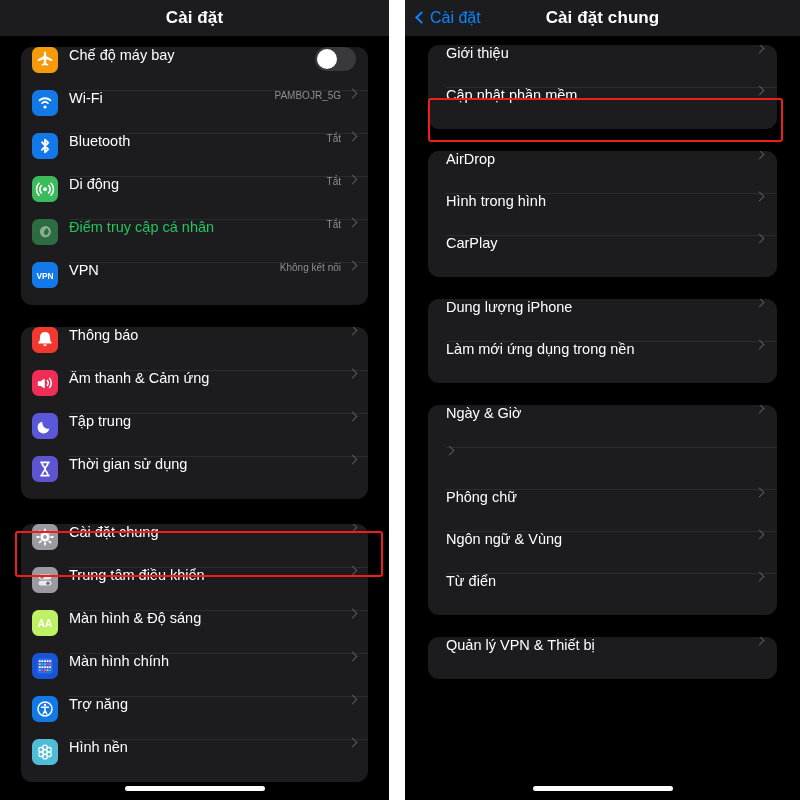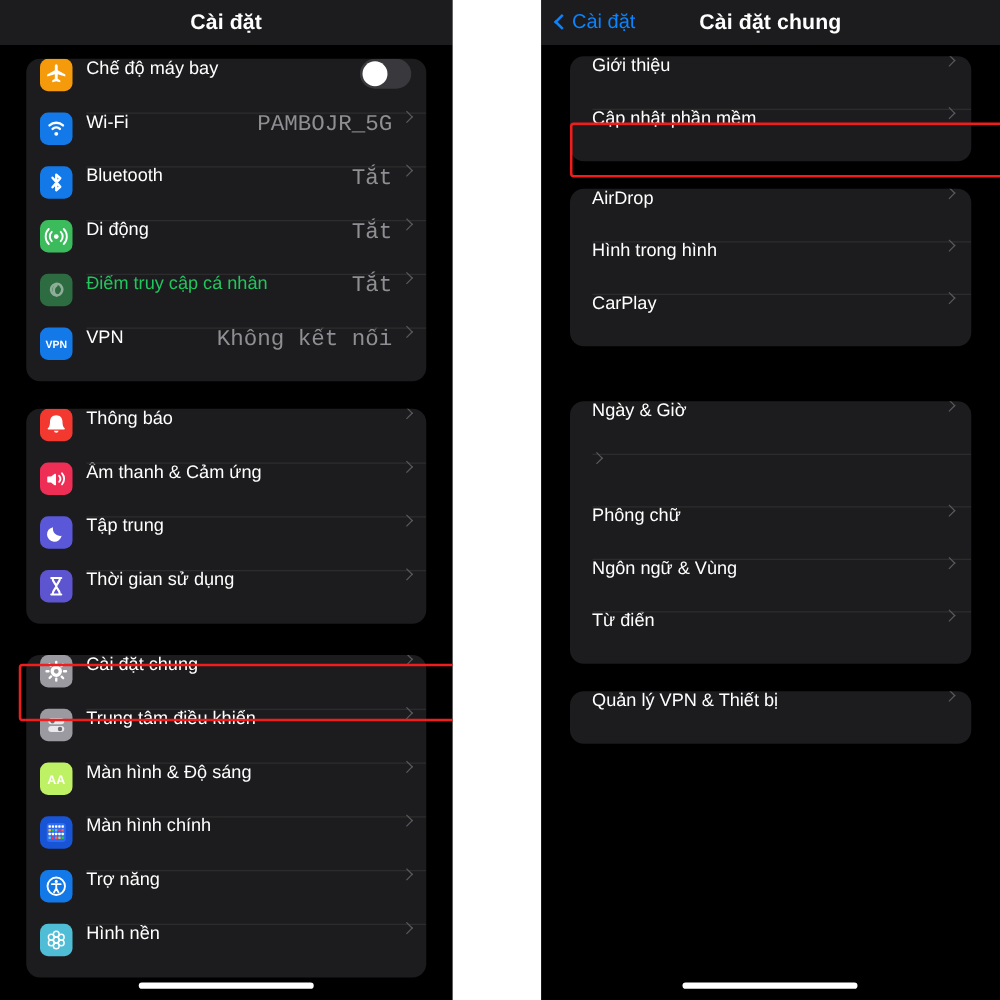--- a/index.html
+++ b/index.html
@@ -2,21 +2,21 @@
 <html><head>
 <meta charset="utf-8">
 <style>
   * { margin:0; padding:0; box-sizing:border-box; }
   html, body {
     width:800px; height:800px; overflow:hidden;
     background:#ffffff;
     font-family:"Liberation Sans", sans-serif;
     -webkit-font-smoothing:antialiased;
   }
-  .screen { position:relative; width:800px; height:800px; display:flex; background:#fff;gap:28px; }
+  .screen { position:relative; width:800px; height:800px; display:flex; background:#fff; }
 
   
   .panel { position:relative; height:800px; background:#000; overflow:hidden; }
   .panel-left  { width:389px; }
   .gap         { width:16px; height:800px; background:#fff; }
   .panel-right { width:395px; }
 
   
   .nav-bar {
     position:relative; height:36px; background:#1c1c1e;
@@ -45,21 +45,21 @@
   }
   .panel-right .row { height:42px; padding:0 14px 0 18px; }
   .row + .row::before {
     content:""; position:absolute; left:48px; right:0; top:0; height:1px;
     background:#2c2c2e;
   }
   .panel-right .row + .row::before { left:18px; }
 
   .row-label { color:#fff; font-size:14.5px; flex:1; white-space:nowrap; }
   .row-label.dim { color:#22c55e; }
-  .row-value { color:#8e8e93; font-size:18px; margin-right:8px; white-space:nowrap;font-family:Liberation Mono, monospace; }
+  .row-value { color:#8e8e93; font-size:10px; margin-right:8px; white-space:nowrap; }
 
   .chev { width:7px; height:7px; border-right:1.7px solid #5a5a5e;
     border-top:1.7px solid #5a5a5e; transform:rotate(45deg); flex:none; }
   .gap-md { height:22px; }
   .gap-lg { height:25px; }
 
   
   .ic { width:26px; height:26px; border-radius:6.5px; flex:none; margin-right:11px;
     display:flex; align-items:center; justify-content:center; }
   .ic svg { display:block; }
@@ -342,20 +342,30 @@
           <div class="row">
             <span class="row-label">Hình trong hình</span>
             <span class="chev"></span>
           </div>
           <div class="row">
             <span class="row-label">CarPlay</span>
             <span class="chev"></span>
           </div>
         </div>
         <div class="gap-md"></div>
+        <div class="card">
+          <div class="row">
+            <span class="row-label">Dung lượng iPhone</span>
+            <span class="chev"></span>
+          </div>
+          <div class="row">
+            <span class="row-label">Làm mới ứng dụng trong nền</span>
+            <span class="chev"></span>
+          </div>
+        </div>
         <div class="gap-md"></div>
         <div class="card">
           <div class="row">
             <span class="row-label">Ngày &amp; Giờ</span>
             <span class="chev"></span>
           </div>
           <div class="row">
             <span class="chev"></span>
           </div>
           <div class="row">

